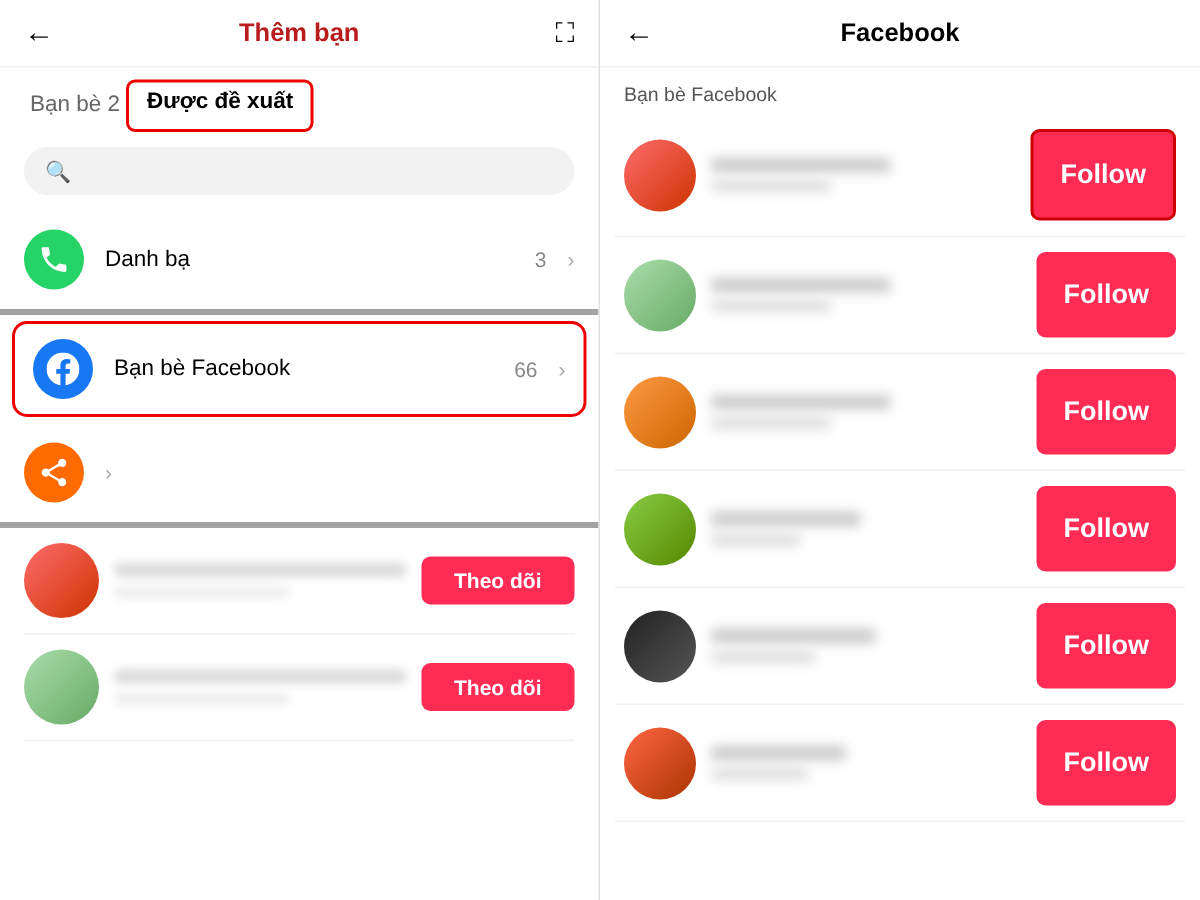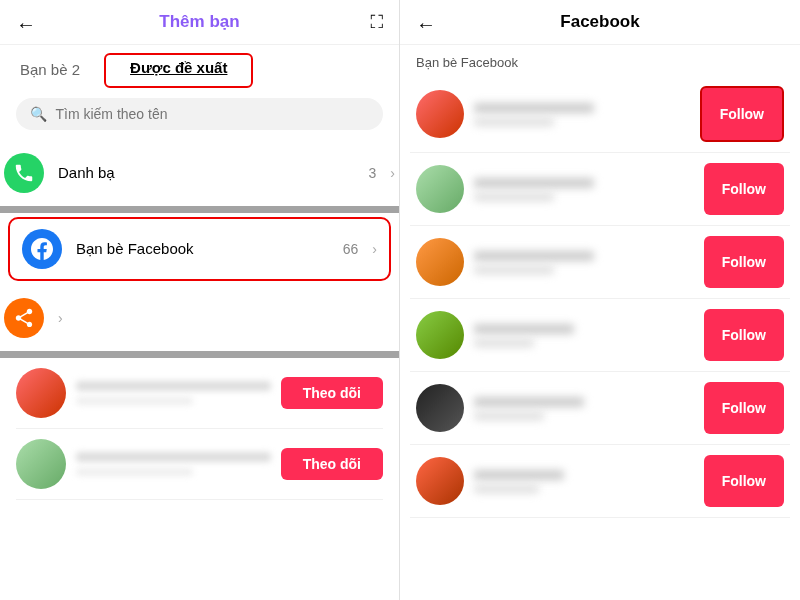--- a/index.html
+++ b/index.html
@@ -36,58 +36,56 @@
       position: absolute;
       left: 16px;
       font-size: 20px;
       cursor: pointer;
       color: #000;
     }
 
     .left-header .title {
       font-size: 17px;
       font-weight: 600;
-      color: #8b5cf6;
+      color: #b91c1c;
     }
 
     .left-header .expand-btn {
       position: absolute;
       right: 16px;
       font-size: 18px;
       cursor: pointer;
       color: #000;
     }
 
     
     .tabs {
       display: flex;
       padding: 8px 16px 0;
-      gap: 20px;
     }
 
     .tab {
       padding: 8px 4px;
       font-size: 15px;
       color: #666;
       cursor: pointer;
       border-bottom: 2px solid transparent;
     }
 
     .tab.active {
       color: #000;
       font-weight: 600;
       border-bottom: 2px solid #000;
     }
 
     .tab.outlined {
       border: 2px solid #e00;
       border-radius: 6px;
-      padding: 4px 24px;
-      color: #000;
-      text-decoration: underline;
+      padding: 4px 12px;
+      color: #000;
     }
 
     
     .search-bar {
       margin: 10px 16px;
       display: flex;
       align-items: center;
       background: #f2f2f2;
       border-radius: 20px;
       padding: 8px 14px;
@@ -109,24 +107,24 @@
     }
 
     
     .menu-list {
       padding: 0 0;
     }
 
     .menu-item {
       display: flex;
       align-items: center;
-      padding: 13px 4px;
+      padding: 13px 16px;
       gap: 14px;
       cursor: pointer;
-      border-bottom: 7px solid #a3a3a3;
+      border-bottom: 4px solid #a3a3a3;
     }
 
     .menu-item.highlighted {
       border: 2.5px solid #e00;
       border-radius: 10px;
       margin: 4px 8px;
       padding: 10px 12px;
     }
 
     .icon-circle {
@@ -317,21 +315,21 @@
       filter: blur(4px);
       width: 80px;
     }
 
     .follow-btn-red {
       background: #fe2c55;
       color: #fff;
       border: none;
       border-radius: 6px;
       padding: 18px 18px;
-      font-size: 14px;
+      font-size: 18px;
       font-weight: 600;
       cursor: pointer;
       white-space: nowrap;
     }
 
     .follow-btn-red.highlighted-btn {
       border: 2px solid #cc0000;
     }
 
     .info-icon {
@@ -350,21 +348,20 @@
     <span class="expand-btn">⛶</span>
   </div>
 
   <div class="tabs">
     <div class="tab">Bạn bè 2</div>
     <div class="tab active outlined">Được đề xuất</div>
   </div>
 
   <div class="search-bar">
     <span class="search-icon">🔍</span>
-    <input type="text" placeholder="Tìm kiếm theo tên" style="">
   </div>
 
   <div class="menu-list">
 
     <div class="menu-item">
       <div class="icon-circle icon-green">
         <svg width="22" height="22" viewBox="0 0 24 24" fill="white">
           <path d="M6.6 10.8c1.4 2.8 3.8 5.1 6.6 6.6l2.2-2.2c.3-.3.7-.4 1-.2 1.1.4 2.3.6 3.6.6.6 0 1 .4 1 1V20c0 .6-.4 1-1 1-9.4 0-17-7.6-17-17 0-.6.4-1 1-1h3.5c.6 0 1 .4 1 1 0 1.3.2 2.5.6 3.6.1.3 0 .7-.2 1L6.6 10.8z"></path>
         </svg>
       </div>

